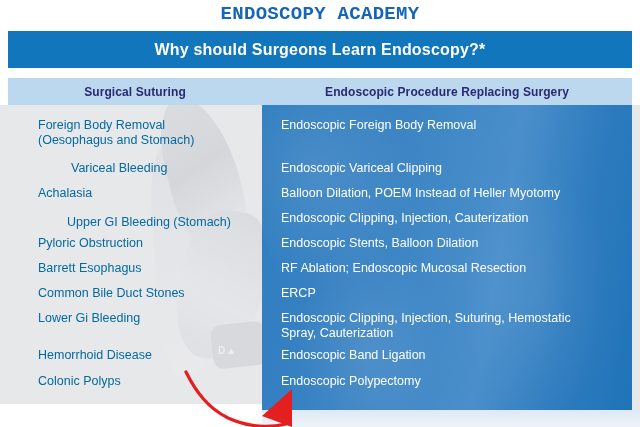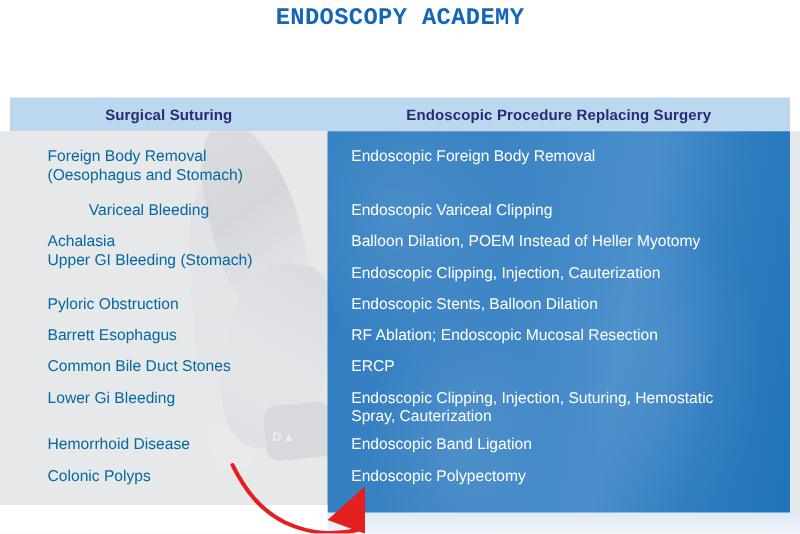--- a/index.html
+++ b/index.html
@@ -116,20 +116,23 @@
 </style>
 </head>
 <body>
 
 <div class="slide">
 
   <div class="title-bar">
     <div class="title-text">ENDOSCOPY ACADEMY</div>
   </div>
 
+  <div class="banner">
+    <div class="banner-text">Why should Surgeons Learn Endoscopy?*</div>
+  </div>
 
   <div class="gap"></div>
 
   <div class="col-head-band"></div>
   <div class="col-head left">
     <span>Surgical Suturing</span>
   </div>
   <div class="col-head right">
     <span>Endoscopic Procedure Replacing Surgery</span>
   </div>
@@ -154,21 +157,21 @@
     <div class="row" style="top:13px;">
         <div class="cell">Foreign Body Removal
 (Oesophagus and Stomach)</div>
       </div>
     <div class="row" style="top:56px;margin-left:33px;">
         <div class="cell">Variceal Bleeding</div>
       </div>
     <div class="row" style="top:81px;">
         <div class="cell">Achalasia</div>
       </div>
-    <div class="row" style="top:96px;">
+    <div class="row" style="top:110px;text-align:center;">
         <div class="cell">Upper GI Bleeding (Stomach)</div>
       </div>
     <div class="row" style="top:131px;">
         <div class="cell">Pyloric Obstruction</div>
       </div>
     <div class="row" style="top:156px;">
         <div class="cell">Barrett Esophagus</div>
       </div>
     <div class="row" style="top:181px;">
         <div class="cell">Common Bile Duct Stones</div>

